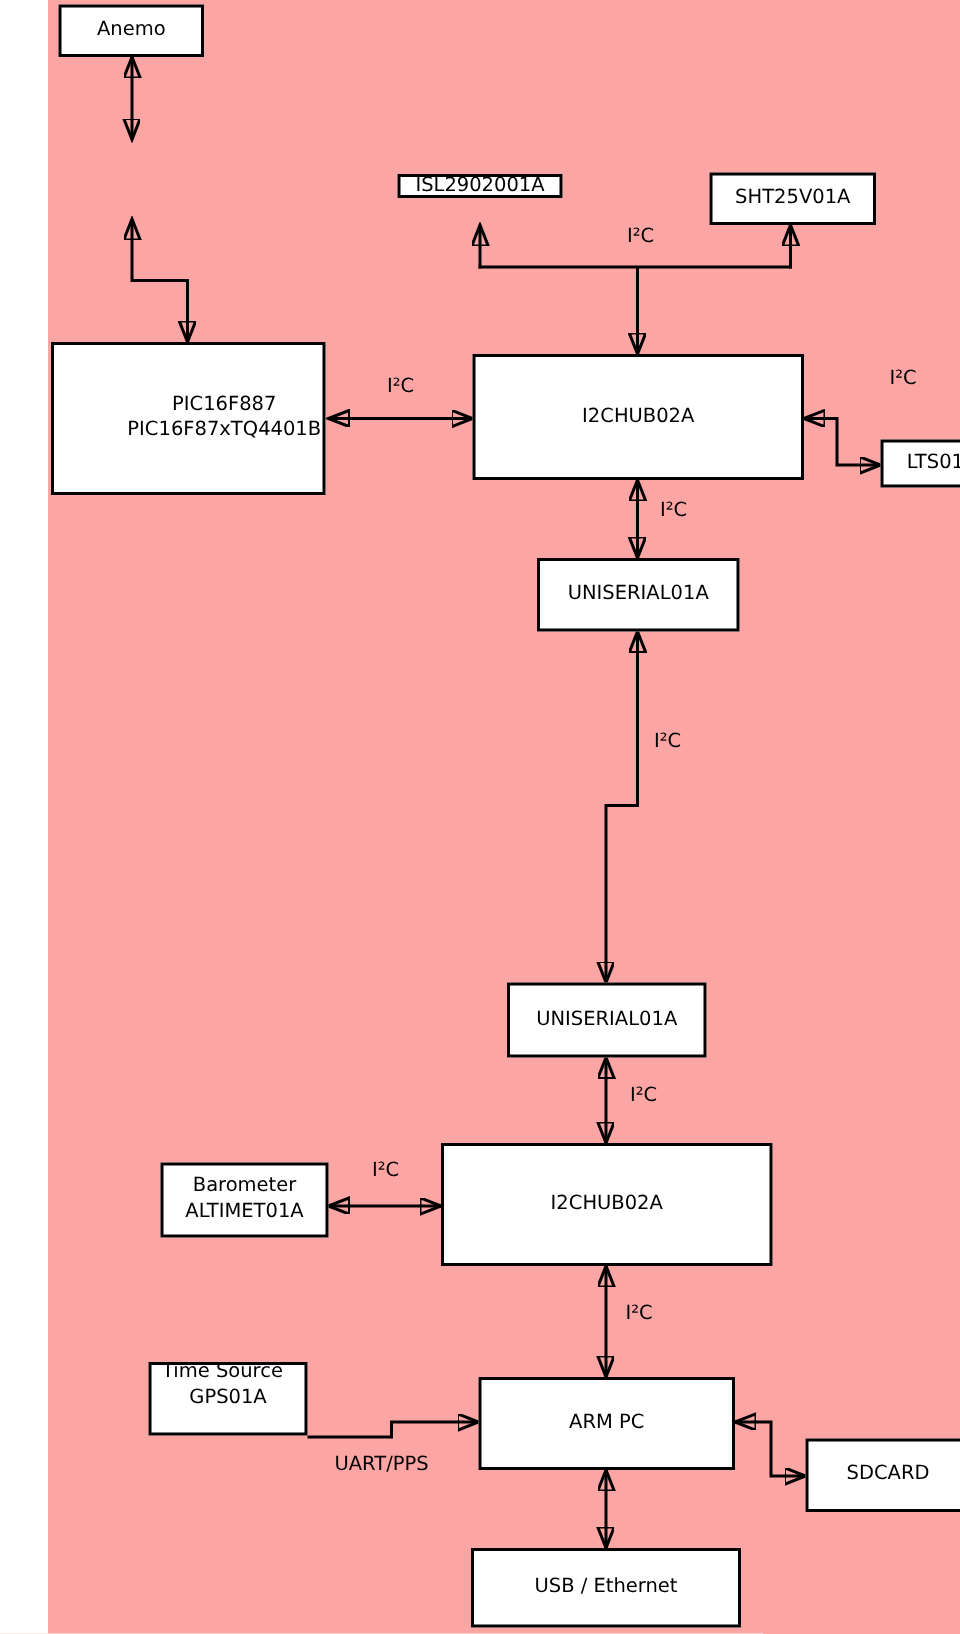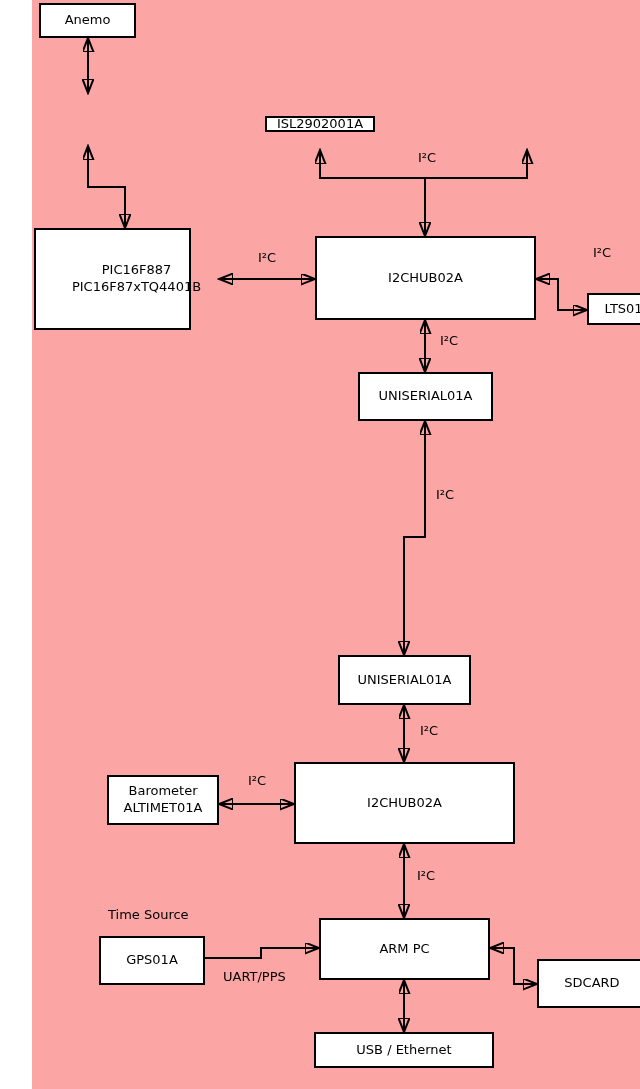--- a/index.html
+++ b/index.html
@@ -41,46 +41,47 @@
     <path d="M187,804 L262,804" marker-start="url(#ah)" marker-end="url(#ah)"></path>
     <path d="M372,844 L372,918" marker-start="url(#ah)" marker-end="url(#ah)"></path>
     <path d="M173,958 L229,958 L229,948 L287,948" marker-end="url(#ah)"></path>
     <path d="M458,948 L482,948 L482,984 L505,984" marker-start="url(#ah)" marker-end="url(#ah)"></path>
     <path d="M372,980 L372,1032" marker-start="url(#ah)" marker-end="url(#ah)"></path>
   </svg>
 
   <div class="node" style="left:7px;top:3px;width:97px;height:35px;">Anemo</div>
 
 
-  <div class="node" style="left:2px;top:228px;width:157px;height:102px;padding-left:48px;">PIC16F887
+  <div class="node" style="left:2px;top:228px;width:183px;height:102px;padding-left:48px;">PIC16F887
 PIC16F87xTQ4401B</div>
 
   <div class="node" style="left:233px;top:116px;width:110px;height:16px;">ISL2902001A</div>
 
+  <div class="node" style="left:441px;top:115px;width:111px;height:35px;">SHT25V01A</div>
 
   <div class="node" style="left:283px;top:236px;width:221px;height:84px;">I2CHUB02A</div>
 
   <div class="node" style="left:555px;top:293px;width:82px;height:32px;">LTS01A</div>
 
   <div class="node" style="left:326px;top:372px;width:135px;height:49px;">UNISERIAL01A</div>
 
   <div class="node" style="left:306px;top:655px;width:133px;height:50px;">UNISERIAL01A</div>
 
   <div class="node" style="left:262px;top:762px;width:221px;height:82px;">I2CHUB02A</div>
 
   <div class="node" style="left:75px;top:775px;width:112px;height:50px;">Barometer
 ALTIMET01A</div>
 
-  <div class="node" style="left:67px;top:936px;width:106px;height:49px;">GPS01A</div>
+  <div class="node" style="left:67px;top:908px;width:106px;height:49px;">GPS01A</div>
 
   <div class="node" style="left:505px;top:959px;width:110px;height:49px;">SDCARD</div>
 
   <div class="node" style="left:287px;top:918px;width:171px;height:62px;">ARM PC</div>
 
-  <div class="node" style="left:282px;top:1032px;width:180px;height:36px;">USB / Ethernet</div>
+  <div class="node" style="left:282px;top:1032px;width:180px;height:53px;">USB / Ethernet</div>
 
   <span class="lbl" style="left:386px;top:151px;">I²C</span>
   <span class="lbl" style="left:226px;top:251px;">I²C</span>
   <span class="lbl" style="left:561px;top:246px;">I²C</span>
   <span class="lbl" style="left:408px;top:334px;">I²C</span>
   <span class="lbl" style="left:404px;top:488px;">I²C</span>
   <span class="lbl" style="left:388px;top:724px;">I²C</span>
   <span class="lbl" style="left:216px;top:774px;">I²C</span>
   <span class="lbl" style="left:385px;top:869px;">I²C</span>
   <span class="lbl" style="left:76px;top:908px;">Time Source</span>

